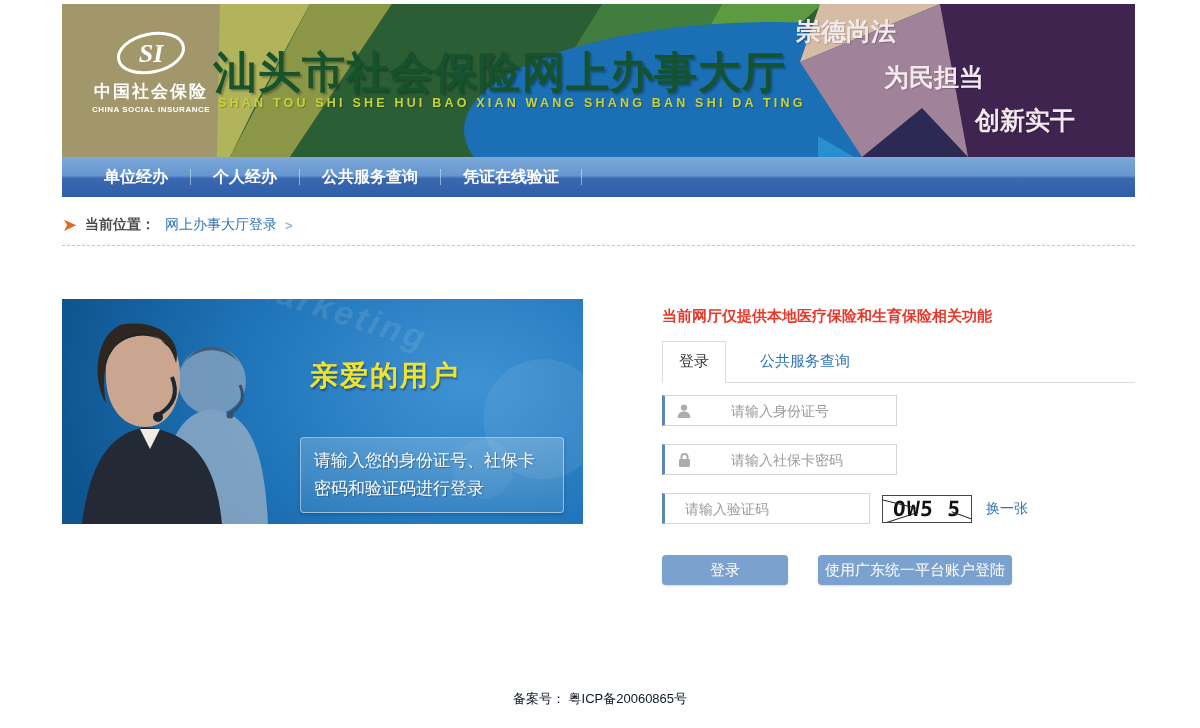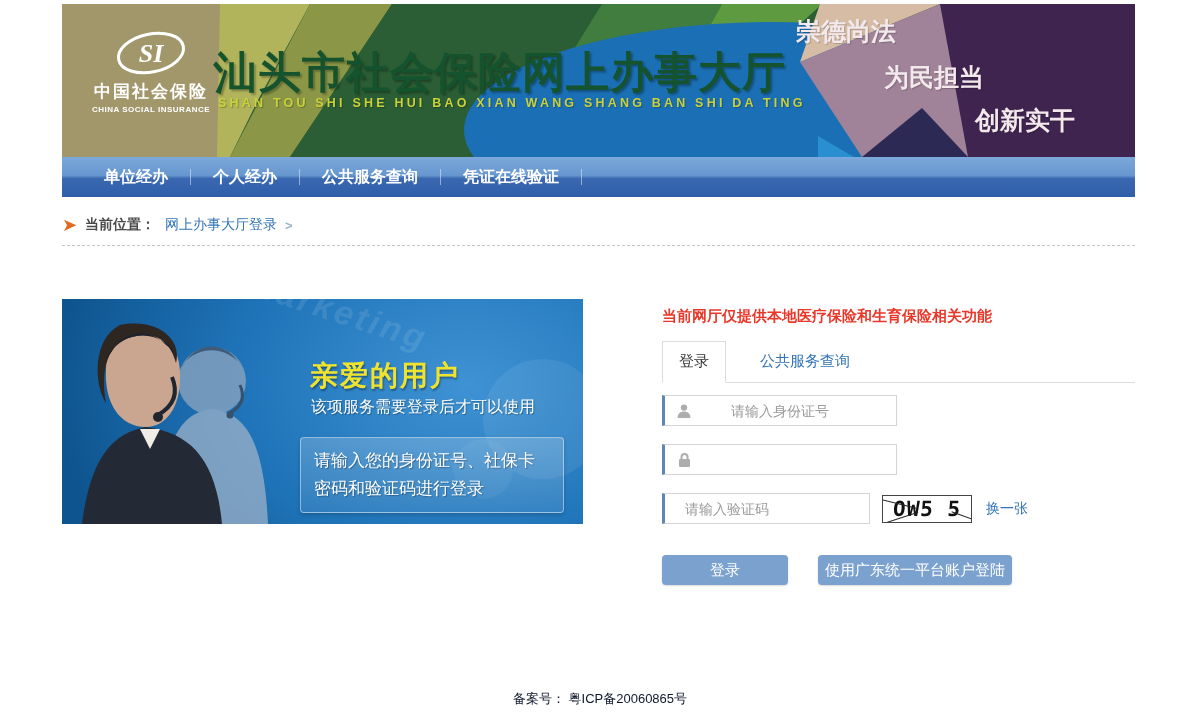--- a/index.html
+++ b/index.html
@@ -172,21 +172,20 @@
         <path d="M60,28 C96,22 120,44 118,80 C118,108 104,128 84,128 C58,128 42,104 44,70 C45,46 50,32 60,28 Z" fill="#caa58f"></path>
         <path d="M58,26 C30,40 32,86 44,104 C38,70 46,44 70,38 C94,32 108,42 114,64 C120,44 100,18 58,26 Z" fill="#2e2620"></path>
         <path d="M44,60 A40 40 0 0 1 112,52 L104,46 A33 33 0 0 0 50,52 Z" fill="#1d232e"></path>
         <path d="M110,78 q10 24 -14 38" stroke="#20262f" stroke-width="4" fill="none"></path>
         <circle cx="96" cy="118" r="5" fill="#20262f"></circle>
         <path d="M84,128 C50,134 28,160 20,225 L160,225 C154,162 130,134 84,128 Z" fill="#232a35"></path>
         <path d="M78,130 L88,150 L98,130 Z" fill="#f0ece6"></path>
       </g>
     </svg>
     <div class="promo-heading">亲爱的用户</div>
-    <div class="promo-sub">该项服务需要登录后才可以使用</div>
     <div class="promo-tip">请输入您的身份证号、社保卡密码和验证码进行登录</div>
   </div>
 
   <div class="login-panel">
     <div class="notice">当前网厅仅提供本地医疗保险和生育保险相关功能</div>
 
     <div class="tabs">
       <div class="tab active">登录</div>
       <div class="tab link">公共服务查询</div>
     </div>
@@ -201,20 +200,21 @@
       <input type="text" placeholder="请输入身份证号" style="">
     </div>
 
     <div class="field f2">
       <span class="ficon">
         <svg width="15" height="16" viewBox="0 0 15 16">
           <rect x="2" y="7" width="11" height="8" rx="1.2" fill="#adadad"></rect>
           <path d="M4.5,7 V5 a3 3 0 0 1 6,0 V7" stroke="#adadad" stroke-width="2" fill="none"></path>
         </svg>
       </span>
+      <input type="password" placeholder="请输入社保卡密码" style="">
     </div>
 
     <div class="captcha-row">
       <div class="field f3">
         <input type="text" placeholder="请输入验证码" style="">
       </div>
       <div class="captcha-img">
         <span class="code">OW5 5</span>
         <span class="noise n1"></span>
         <span class="noise n2"></span>

